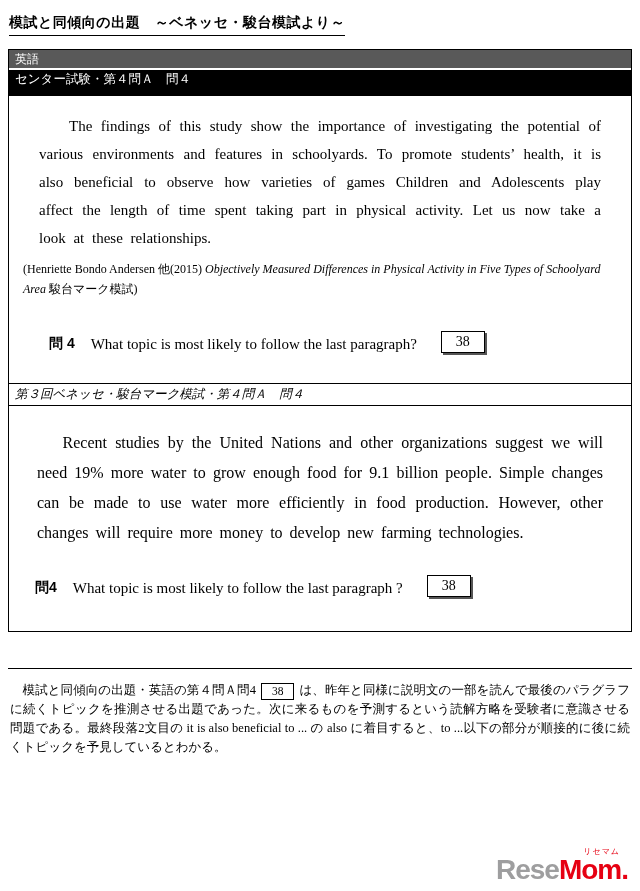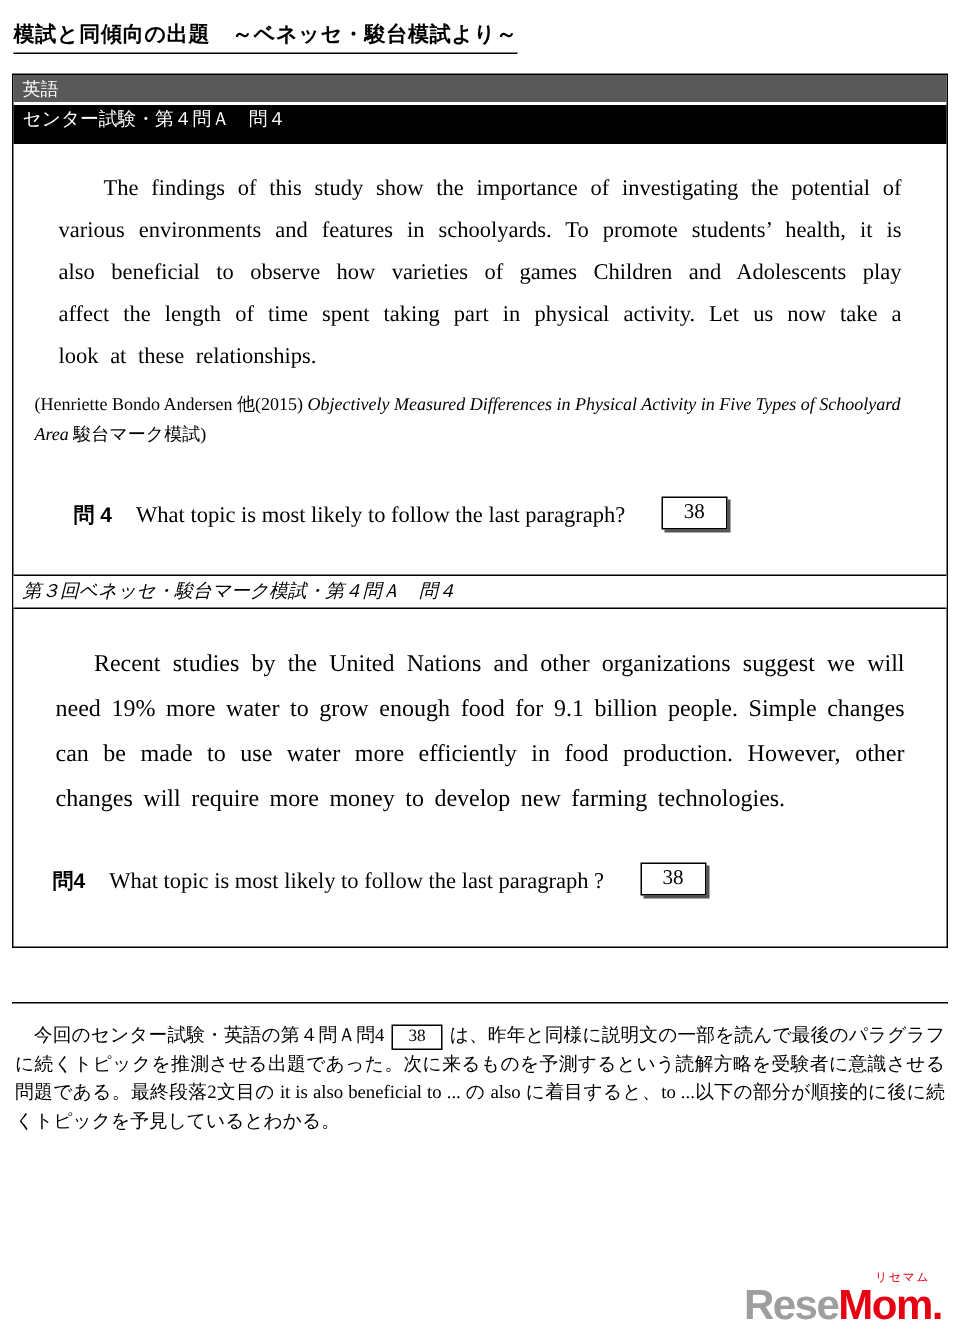--- a/index.html
+++ b/index.html
@@ -187,21 +187,21 @@
       <span class="q-label">問4</span>
       <span class="q-text">What topic is most likely to follow the last paragraph ?</span>
       <span class="answer-box">38</span>
     </div>
 
   </div>
 
   <hr class="divider">
 
   <div class="analysis">
-    <p><span>　今回のセンター試験・英語の第４問Ａ問4</span><span class="inline-box">38</span><span>は、昨年と同様に説明文の一部を読んで最後のパラグラフに続くトピックを推測させる出題であった。次に来るものを予測するという読解方略を受験者に意識させる問題である。最終段落2文目の it is also beneficial to ... の also に着目すると、to ...以下の部分が順接的に後に続くトピックを予見しているとわかる。</span></p>
+    <p><span>　模試と同傾向の出題・英語の第４問Ａ問4</span><span class="inline-box">38</span><span>は、昨年と同様に説明文の一部を読んで最後のパラグラフに続くトピックを推測させる出題であった。次に来るものを予測するという読解方略を受験者に意識させる問題である。最終段落2文目の it is also beneficial to ... の also に着目すると、to ...以下の部分が順接的に後に続くトピックを予見しているとわかる。</span></p>
   </div>
 
   <div class="logo">
     <span class="logo-ruby">リセマム</span>
     <span class="logo-text"><span class="logo-gray">Rese</span><span class="logo-red">Mom.</span></span>
   </div>
 
 </div>
 
 </body></html>

